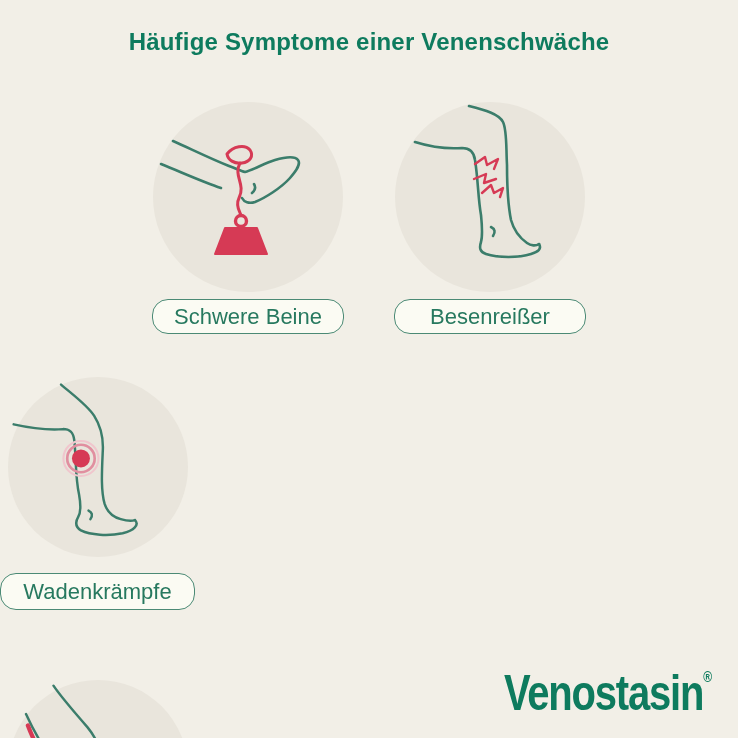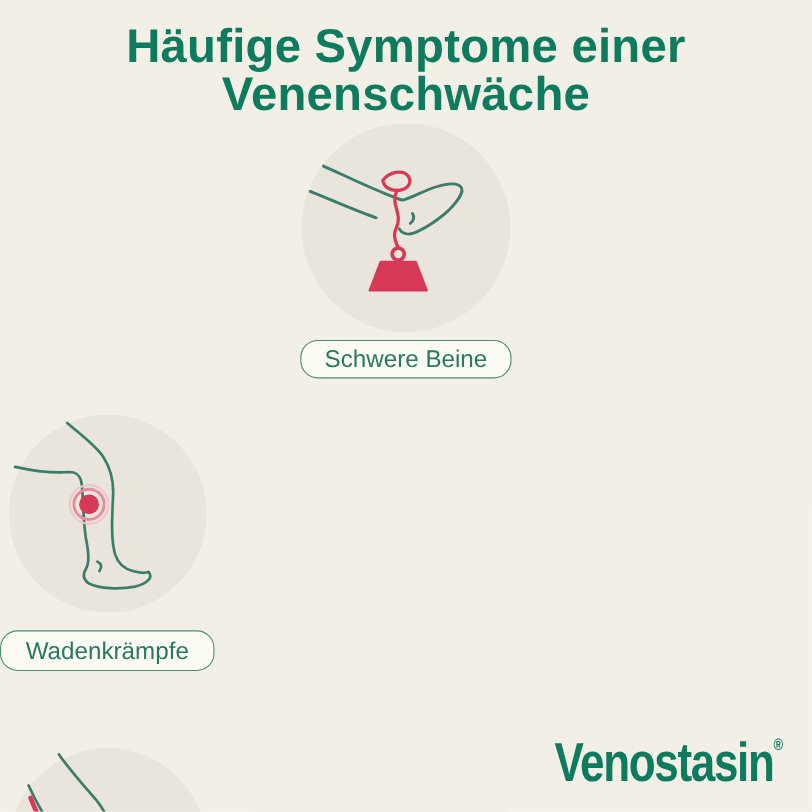--- a/index.html
+++ b/index.html
@@ -6,27 +6,27 @@
   .poster{
     position:relative;
     width:738px;height:738px;
     background:#f2efe7;
     font-family:"Liberation Sans", sans-serif;
     overflow:hidden;
   }
   .title{
     position:absolute;top:20px;left:0;width:738px;
     text-align:center;
-    font-size:43px;font-weight:bold;
+    font-size:24px;font-weight:bold;
     color:#0e7b5e;
     letter-spacing:0.2px;
     line-height:44px;
   }
   .row{position:absolute;left:0;width:738px;display:flex;justify-content:center;}
-  .row1{top:112px;gap:50px;}
+  .row1{top:102px;gap:50px;}
   .row2{top:377px;gap:70px;flex-direction:column;}
   .card{display:flex;flex-direction:column;align-items:center;}
   .row1 .card{width:192px;}
   .row2 .card{width:195px;}
   .disc-svg{display:block;}
   .row1 .disc-svg{width:190px;height:190px;}
   .row2 .disc-svg{width:180px;height:180px;}
   .pill{
     box-sizing:border-box;
     width:100%;
@@ -74,20 +74,32 @@
         <path class="teal" d="M 101,82 q 3,5 -2,9"></path>
         <path class="red-thick" d="M 74,52 C 80,44 92,42 97,48 C 101,54 97,60 89,61 C 81,62 75,58 74,52"></path>
         <path class="red-thick" d="M 87,61 C 80,74 93,82 86,96 C 82,104 87,110 88,113"></path>
         <circle cx="88" cy="119" r="5.5" fill="none" stroke="#d63a55" stroke-width="3.4"></circle>
         <path class="red-fill" d="M 72,126 L 104,126 L 114,152 L 62,152 Z"></path>
       </svg>
       <div class="pill">Schwere Beine</div>
     </div>
 
 
+    <div class="card">
+      <svg class="disc-svg" viewBox="0 0 190 190">
+        <circle cx="95" cy="95" r="95" fill="#e9e5dc"></circle>
+        <path class="teal" d="M 20,40 C 36,45 54,47 67,46 C 75,46 79,50 80,58 C 83,76 83,96 86,113 C 87,123 88,133 86,140 C 84,146 85,150 91,152 C 103,156 124,156 136,152 C 143,150 147,147 144,142"></path>
+        <path class="teal" d="M 74,4 C 90,8 104,12 108,20 C 112,28 111,45 112,63 C 112,85 113,103 116,118 C 119,129 125,136 132,141 C 136,144 141,144 144,142"></path>
+        <path class="teal" d="M 96,125 q 6,3 2,9"></path>
+        <path class="red-line" d="M 80,62 l 10,-7 l 2,8 l 11,-6 l -4,10"></path>
+        <path class="red-line" d="M 79,77 l 12,-5 l -2,9 l 12,-4"></path>
+        <path class="red-line" d="M 87,91 l 9,-8 l 3,8 l 9,-5 l -3,9"></path>
+      </svg>
+      <div class="pill">Besenreißer</div>
+    </div>
 
   </div>
 
   <div class="row row2">
 
     <div class="card">
       <svg class="disc-svg" viewBox="0 0 190 190">
         <circle cx="95" cy="95" r="95" fill="#e9e5dc"></circle>
         <path class="teal" d="M 6,50 C 24,54 44,56 58,55 C 66,55 69,59 70,67 C 72,86 71,106 75,124 C 77,135 77,143 74,148 C 71,153 71,158 77,162 C 87,167 106,168 121,165 C 133,162 139,156 134,151"></path>
         <path class="teal" d="M 56,8 C 70,20 84,30 91,41 C 98,52 101,64 100,79 C 99,101 98,120 102,134 C 105,143 111,148 119,150 C 126,152 131,152 134,151"></path>

